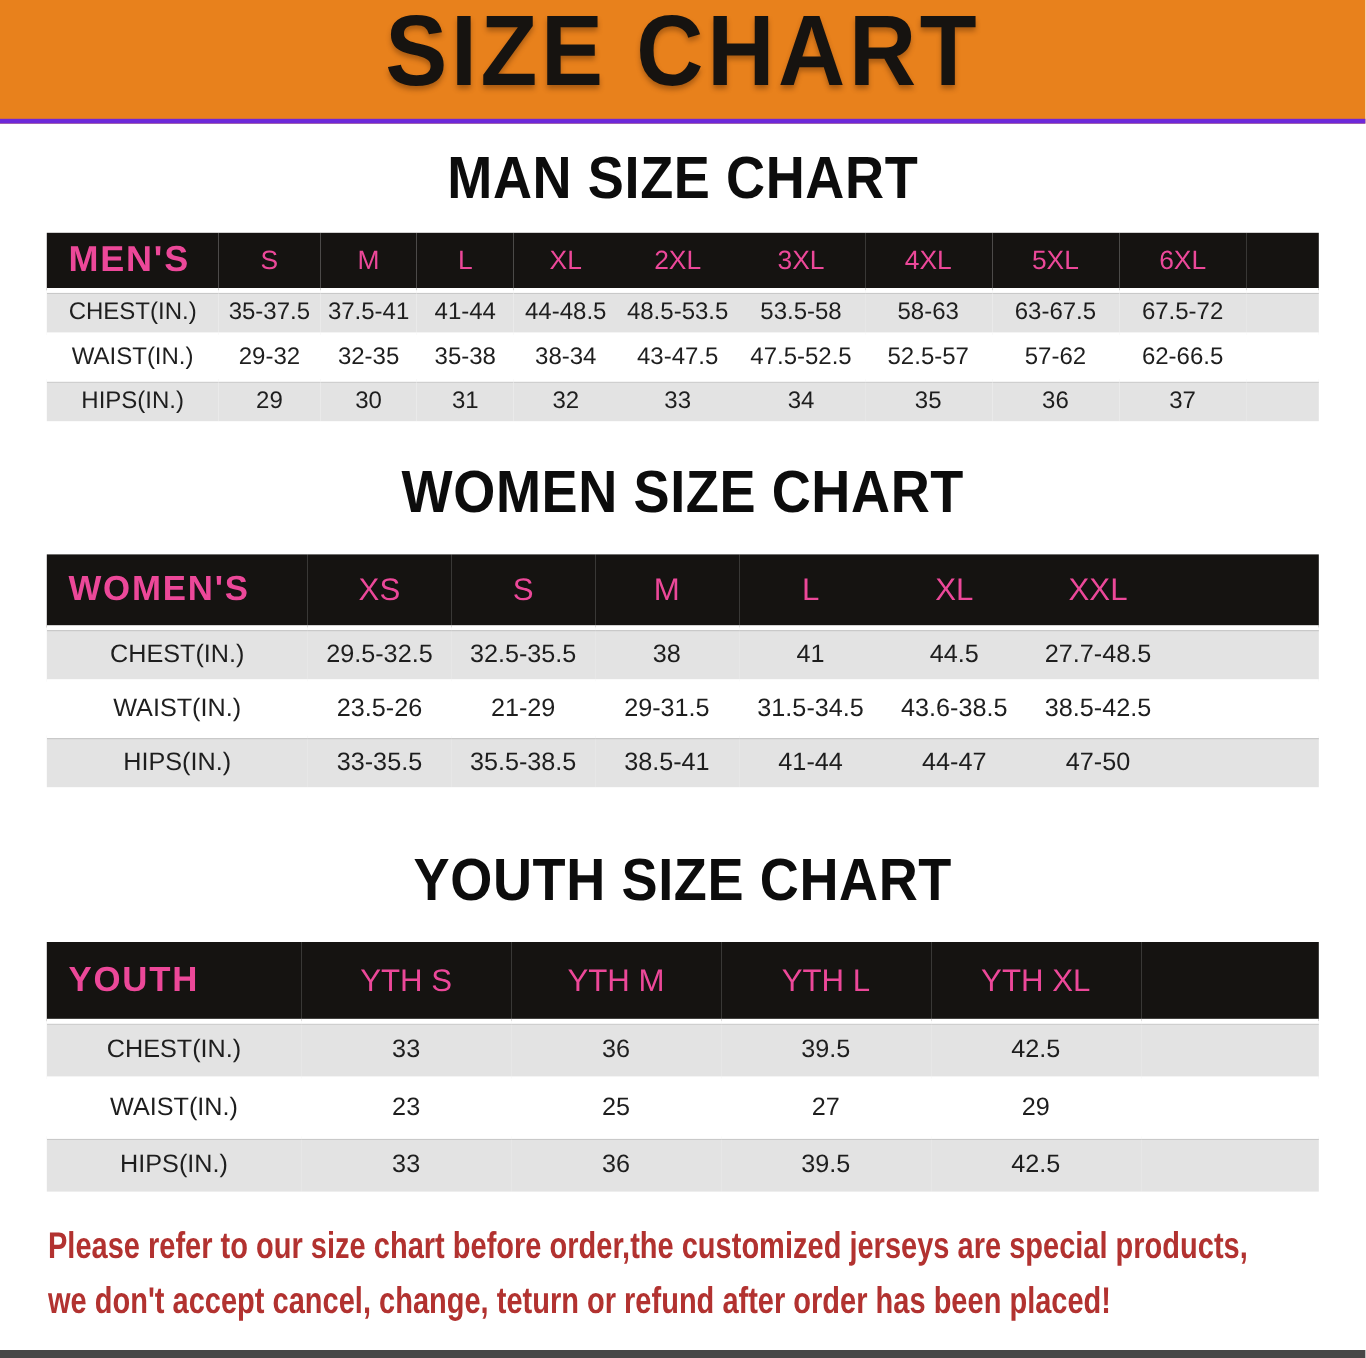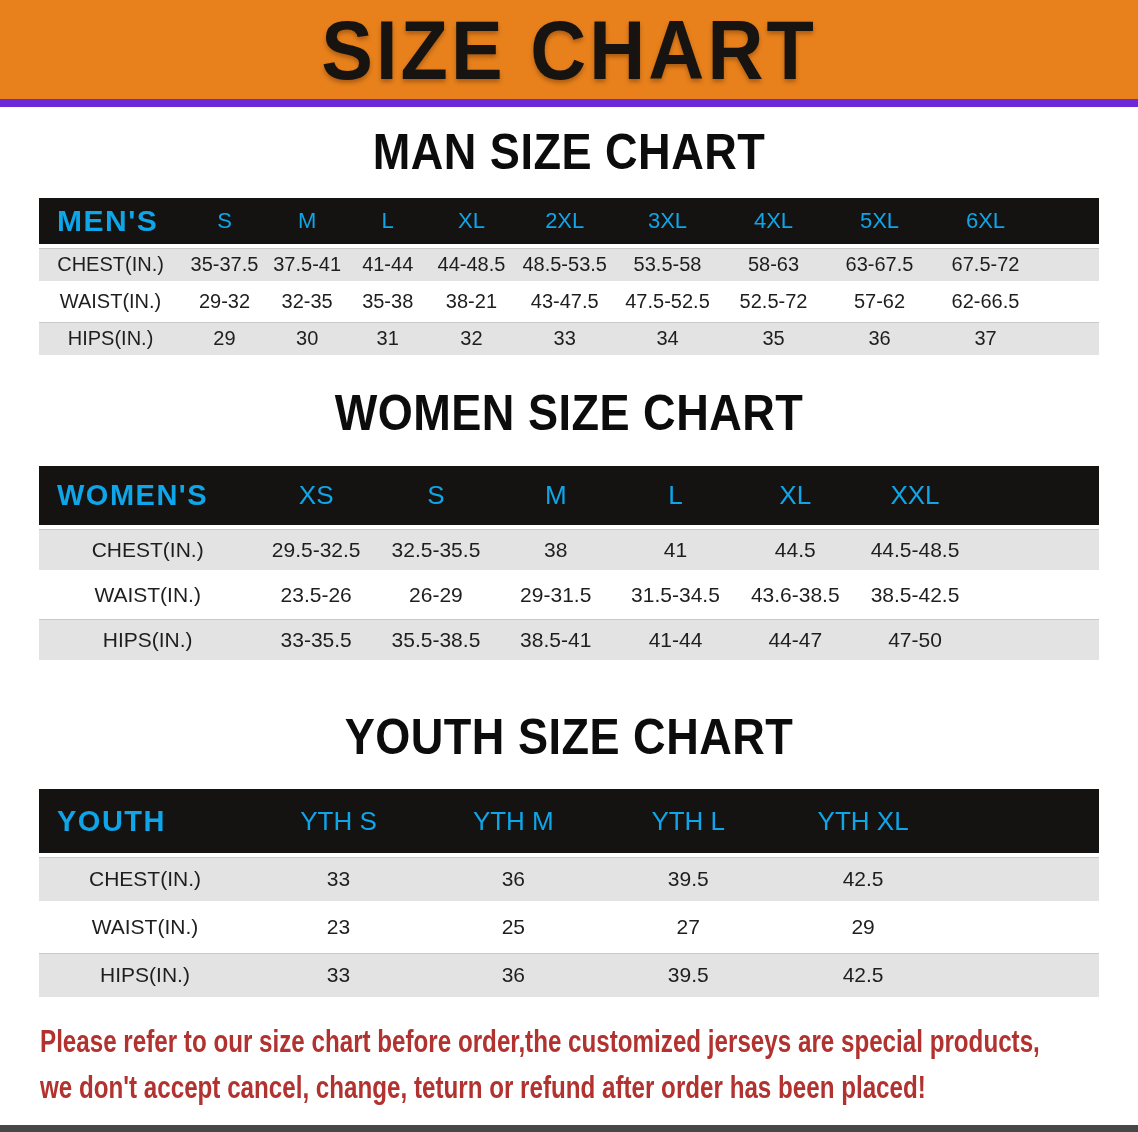--- a/index.html
+++ b/index.html
@@ -9,22 +9,22 @@
     background: #ffffff;
     font-family: "Liberation Sans", sans-serif;
     position: relative;
     overflow: hidden;
   }
 
   
   .banner {
     height: 99px;
     background: #E8811C;
-    border-bottom: 8px solid #6d28d9;
-    display: flex; align-items: center; justify-content: center;
+    border-bottom: 4px solid #6d28d9;
+    display: flex; justify-content: center;
   }
   .banner h1 {
     margin: 0;
     font-size: 76px; font-weight: bold;
     color: #161310;
     letter-spacing: 3px;
     text-shadow: 0 3px 4px rgba(60,25,0,0.35);
     transform: scale(1.02, 1.1);
   }
 
@@ -43,21 +43,21 @@
 
   
   .size-table {
     width: 1060px;
     margin: 0 39px;
     border-collapse: collapse;
     table-layout: fixed;
   }
   .size-table th {
     background: #151311;
-    color: #0ea5e9;
+    color: #ec4899;
     font-weight: normal;
     text-align: center;
     vertical-align: middle;
   }
   .size-table th:first-child {
     text-align: left;
     padding-left: 18px;
     font-weight: bold;
     letter-spacing: 1.5px;
   }
@@ -152,24 +152,24 @@
           <td>58-63</td>
           <td>63-67.5</td>
           <td>67.5-72</td>
           <td></td>
         </tr>
         <tr>
           <td>WAIST(IN.)</td>
           <td>29-32</td>
           <td>32-35</td>
           <td>35-38</td>
-          <td>38-21</td>
+          <td>38-34</td>
           <td>43-47.5</td>
           <td>47.5-52.5</td>
-          <td>52.5-72</td>
+          <td>52.5-57</td>
           <td>57-62</td>
           <td>62-66.5</td>
           <td></td>
         </tr>
         <tr>
           <td>HIPS(IN.)</td>
           <td>29</td>
           <td>30</td>
           <td>31</td>
           <td>32</td>
@@ -210,27 +210,27 @@
         </tr>
       </thead>
       <tbody>
         <tr>
           <td>CHEST(IN.)</td>
           <td>29.5-32.5</td>
           <td>32.5-35.5</td>
           <td>38</td>
           <td>41</td>
           <td>44.5</td>
-          <td>44.5-48.5</td>
+          <td>27.7-48.5</td>
           <td></td>
         </tr>
         <tr>
           <td>WAIST(IN.)</td>
           <td>23.5-26</td>
-          <td>26-29</td>
+          <td>21-29</td>
           <td>29-31.5</td>
           <td>31.5-34.5</td>
           <td>43.6-38.5</td>
           <td>38.5-42.5</td>
           <td></td>
         </tr>
         <tr>
           <td>HIPS(IN.)</td>
           <td>33-35.5</td>
           <td>35.5-38.5</td>

